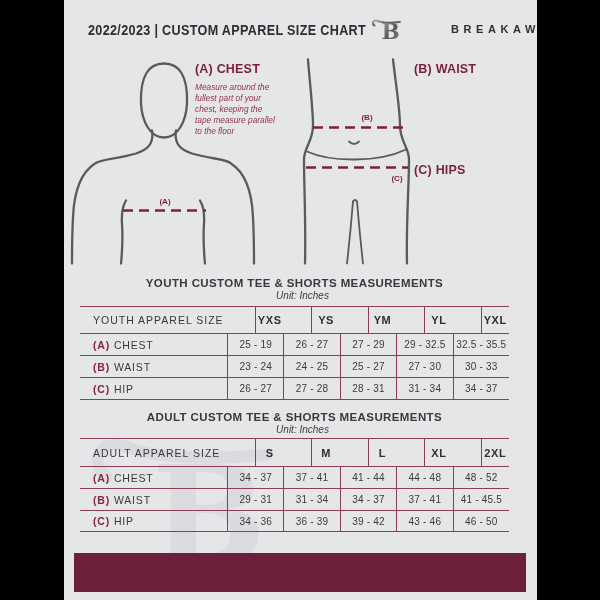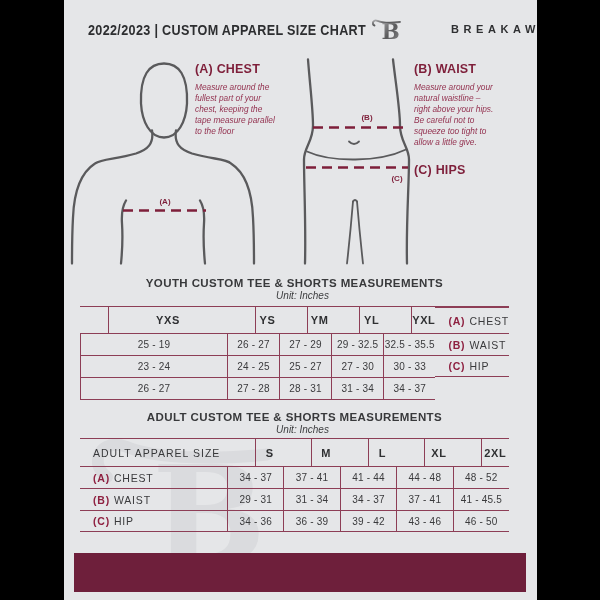--- a/index.html
+++ b/index.html
@@ -144,35 +144,30 @@
   <div class="guide g-chest">
     <h3>(A) CHEST</h3>
     <p>Measure around the
 fullest part of your
 chest, keeping the
 tape measure parallel
 to the floor</p>
   </div>
   <div class="guide g-waist">
     <h3>(B) WAIST</h3>
-    <p>Measure around your
-natural waistline –
-right above your hips.
-Be careful not to
-squeeze too tight to
-allow a little give.</p>
   </div>
   <div class="guide g-hips">
     <h3>(C) HIPS</h3>
   </div>
 
   <div class="sec-title t-youth-title">YOUTH CUSTOM TEE &amp; SHORTS MEASUREMENTS</div>
   <div class="sec-unit t-youth-unit">Unit: Inches</div>
 
   <div class="size-table tbl-youth">
+    <div class="cell first colhdr">YOUTH APPAREL SIZE</div>
     <div class="cell vline sizehdr">YXS</div>
     <div class="cell vline sizehdr">YS</div>
     <div class="cell vline sizehdr">YM</div>
     <div class="cell vline sizehdr">YL</div>
     <div class="cell vline sizehdr">YXL</div>
 
     <div class="cell first hline">
       <span class="row-label"><span class="pfx">(A)</span><span>CHEST</span></span>
     </div>
     <div class="cell vline hline">25 - 19</div>

